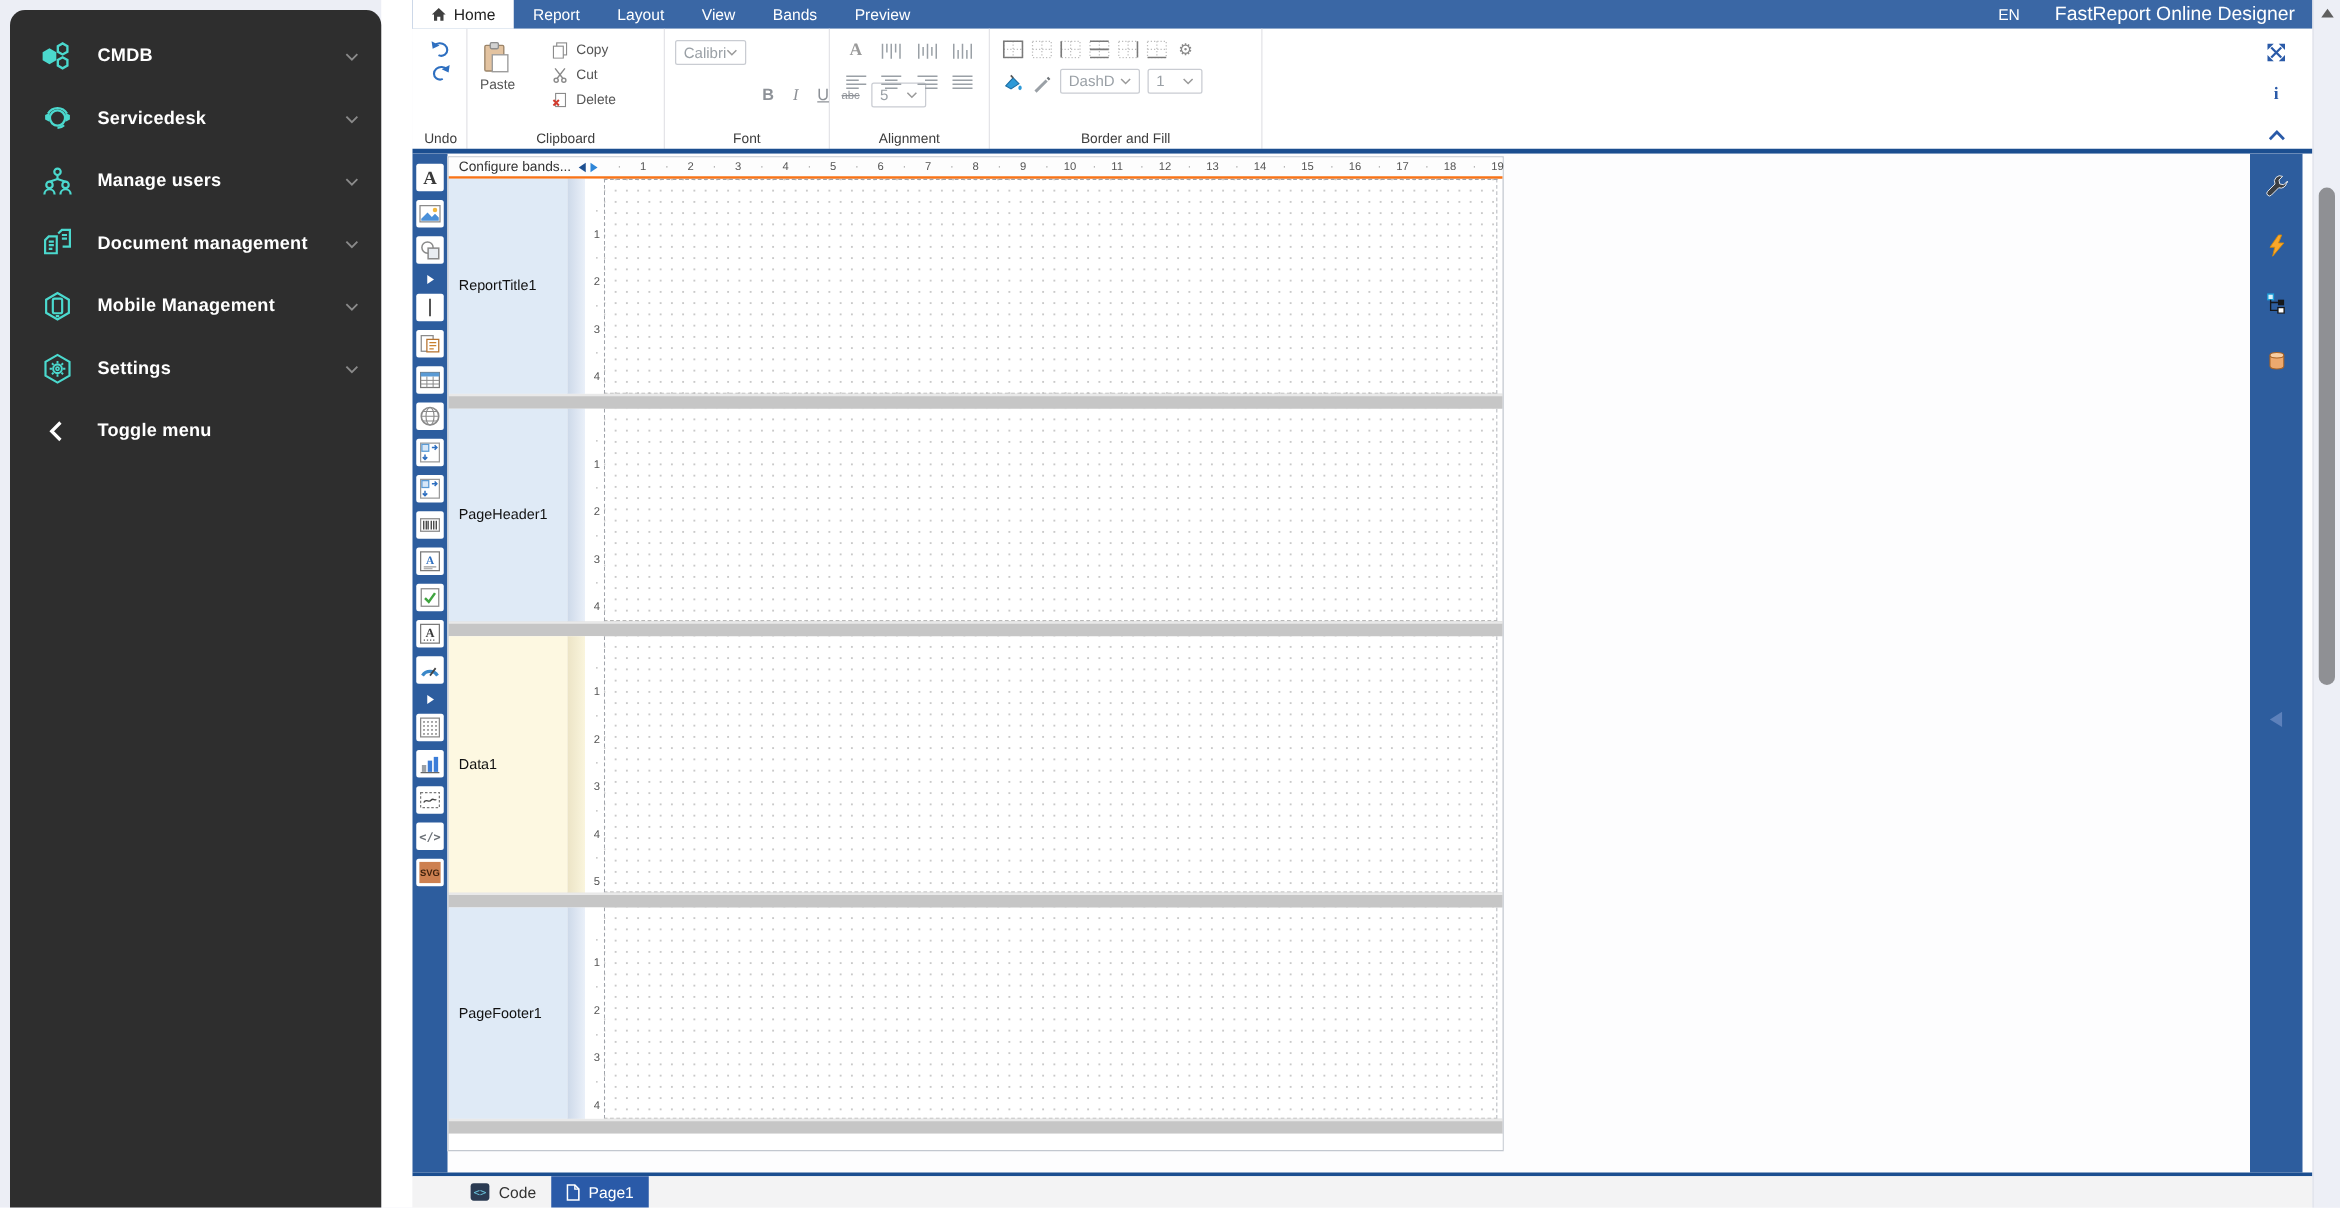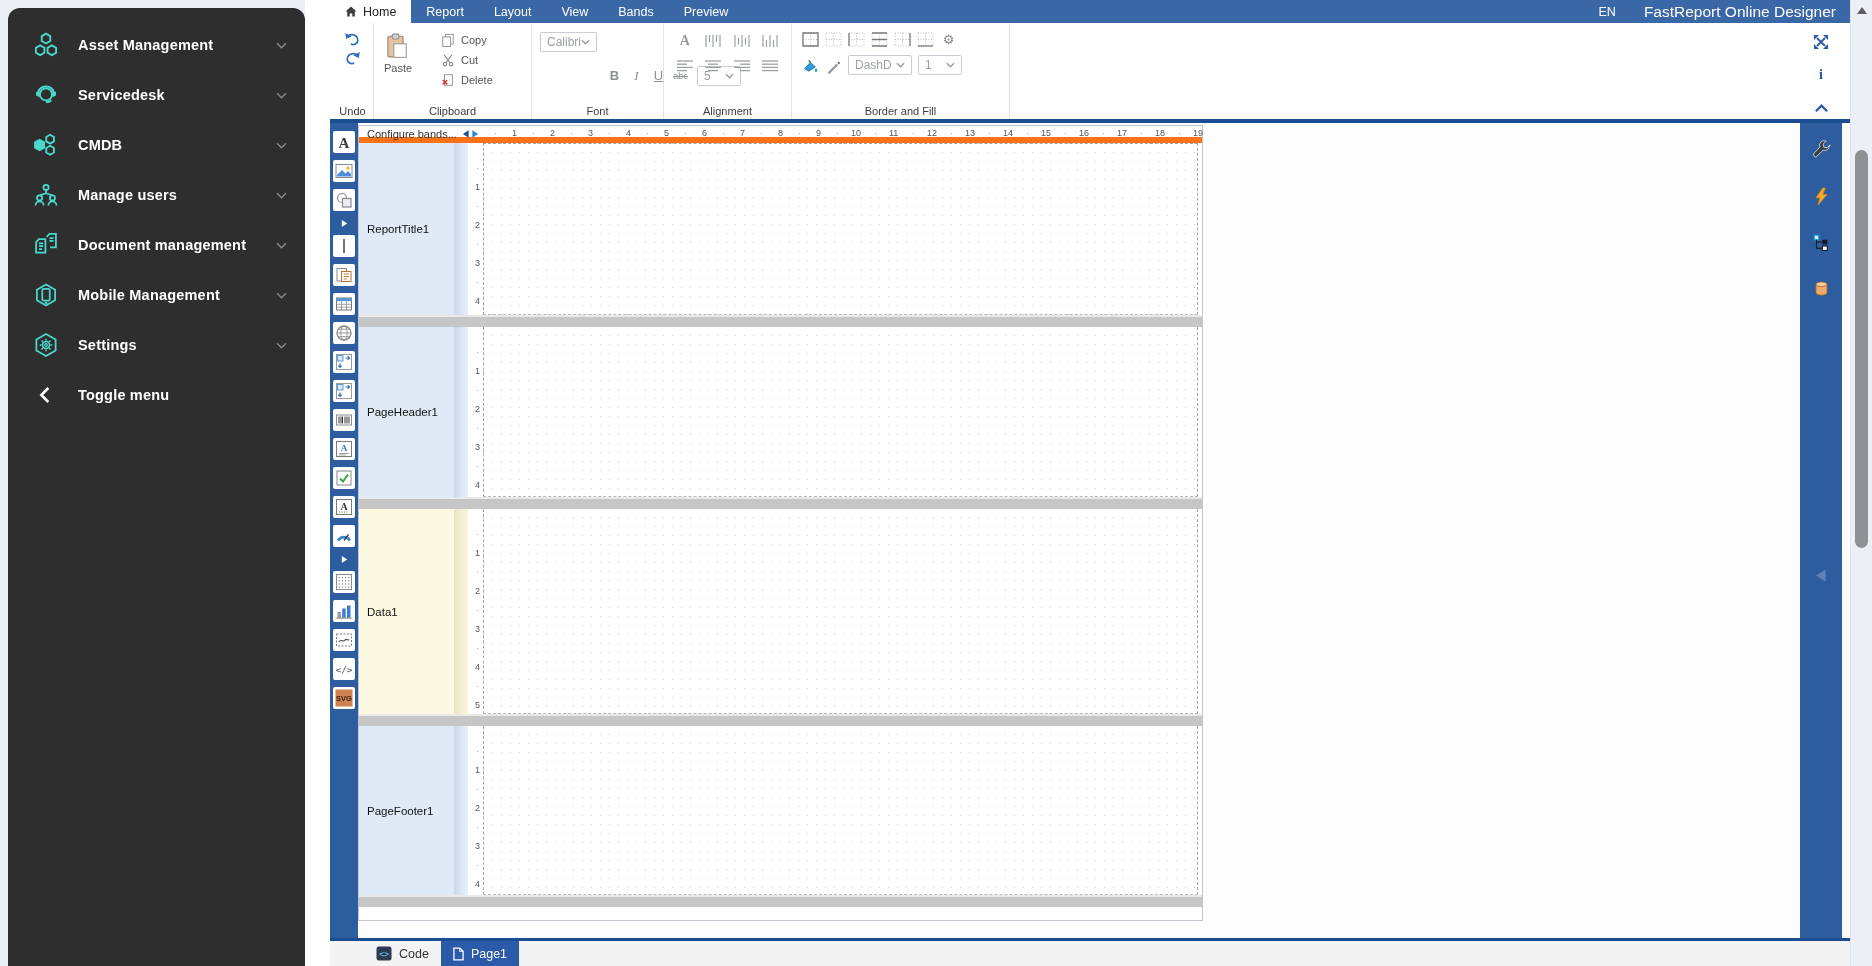--- a/index.html
+++ b/index.html
@@ -65,21 +65,21 @@
 .blue-line{position:absolute;top:119px;left:0;right:0;height:4px;background:#1b4e90}
 
 
 .content{position:absolute;top:123px;left:0;right:0;bottom:28px;background:#fdfdfe}
 .palette{position:absolute;left:0;top:0;bottom:0;width:28px;background:#2d5d9e;display:flex;flex-direction:column;align-items:center;padding-top:8px;gap:7px}
 .pal-btn{width:22px;height:22px;background:#fff;border-radius:2px;display:flex;align-items:center;justify-content:center;flex:none;cursor:pointer}
 .pal-btn svg{width:18px;height:18px}
 .pal-arrow{width:12px;height:10px;flex:none;display:flex;align-items:center;justify-content:center;cursor:pointer}
 
 .page{position:absolute;left:28px;top:2px;width:845px;background:#fff;border:1px solid #c2c7cf}
-.page-header{height:17px;position:relative;border-bottom:6px solid #f97316;background:#fdfdfd}
+.page-header{height:17px;position:relative;border-bottom:2px solid #f97316;background:#fdfdfd}
 .cfg{position:absolute;left:8px;top:2px;font-size:11px;color:#333;cursor:pointer}
 .hr-arrows{position:absolute;left:103px;top:3px;display:flex;cursor:pointer}
 .htick{position:absolute;top:2px;font-size:9px;color:#555}
 .hdot{position:absolute;top:2px;font-size:9px;color:#999}
 .band{display:flex;position:relative}
 .band.blue .b-label{background:#dfeaf6}
 .band.blue .b-shade{background:linear-gradient(90deg,#cdd9e9,#eaf0f9)}
 .band.cream .b-label{background:#fdf8e1}
 .band.cream .b-shade{background:linear-gradient(90deg,#ece4c6,#faf5dd)}
 .b-label{width:95px;display:flex;align-items:center;padding-left:8px;font-size:11.5px;color:#111;cursor:pointer}
@@ -112,64 +112,47 @@
 <body>
 
 <div class="app">
   <div class="white-gap"></div>
 
   <aside class="sidebar">
     <nav class="menu" id="sidebar-menu">
         <div class="menu-item">
           <span class="s-icon">
             <svg viewBox="0 0 24 24">
-              <g fill="none" stroke="#4bd9ce" stroke-width="1.6">
-                <polygon points="15.64,4.40 15.64,8.60 12.00,10.70 8.36,8.60 8.36,4.40 12.00,2.30"></polygon>
-                <polygon points="10.64,14.40 10.64,18.60 7.00,20.70 3.36,18.60 3.36,14.40 7.00,12.30"></polygon>
-                <polygon points="20.64,14.40 20.64,18.60 17.00,20.70 13.36,18.60 13.36,14.40 17.00,12.30"></polygon>
+              <g stroke="#4bd9ce" stroke-width="1.6">
+                <polygon points="10.40,9.75 10.40,14.25 6.50,16.50 2.60,14.25 2.60,9.75 6.50,7.50" fill="#4bd9ce"></polygon>
+                <polygon points="18.79,5.10 18.79,8.90 15.50,10.80 12.21,8.90 12.21,5.10 15.50,3.20" fill="none"></polygon>
+                <polygon points="18.79,14.60 18.79,18.40 15.50,20.30 12.21,18.40 12.21,14.60 15.50,12.70" fill="none"></polygon>
               </g>
             </svg>
           </span>
-          <span class="s-label">Asset Management</span>
+          <span class="s-label">CMDB</span>
           <span class="s-chev">
             <svg width="11" height="7" viewBox="0 0 10 6">
               <polyline points="1,1 5,5 9,1" fill="none" stroke="#8a8a8a" stroke-width="1.3"></polyline>
             </svg>
           </span>
         </div>
         <div class="menu-item">
           <span class="s-icon">
             <svg viewBox="0 0 24 24">
               <g fill="none" stroke="#4bd9ce" stroke-width="1.6">
                 <circle cx="12" cy="11.5" r="5.2"></circle>
                 <path d="M5.5 8.5 A7.5 7.5 0 0 1 18.5 8.5"></path>
                 <path d="M16.5 16.5 c-1.5 1.6 -4.5 1.8 -4.5 1.8"></path>
               </g>
               <polygon points="3.5,9.5 6.5,8 6.5,14 3.5,12.5" fill="#4bd9ce"></polygon>
               <polygon points="20.5,9.5 17.5,8 17.5,14 20.5,12.5" fill="#4bd9ce"></polygon>
             </svg>
           </span>
           <span class="s-label">Servicedesk</span>
-          <span class="s-chev">
-            <svg width="11" height="7" viewBox="0 0 10 6">
-              <polyline points="1,1 5,5 9,1" fill="none" stroke="#8a8a8a" stroke-width="1.3"></polyline>
-            </svg>
-          </span>
-        </div>
-        <div class="menu-item">
-          <span class="s-icon">
-            <svg viewBox="0 0 24 24">
-              <g stroke="#4bd9ce" stroke-width="1.6">
-                <polygon points="10.40,9.75 10.40,14.25 6.50,16.50 2.60,14.25 2.60,9.75 6.50,7.50" fill="#4bd9ce"></polygon>
-                <polygon points="18.79,5.10 18.79,8.90 15.50,10.80 12.21,8.90 12.21,5.10 15.50,3.20" fill="none"></polygon>
-                <polygon points="18.79,14.60 18.79,18.40 15.50,20.30 12.21,18.40 12.21,14.60 15.50,12.70" fill="none"></polygon>
-              </g>
-            </svg>
-          </span>
-          <span class="s-label">CMDB</span>
           <span class="s-chev">
             <svg width="11" height="7" viewBox="0 0 10 6">
               <polyline points="1,1 5,5 9,1" fill="none" stroke="#8a8a8a" stroke-width="1.3"></polyline>
             </svg>
           </span>
         </div>
         <div class="menu-item">
           <span class="s-icon">
             <svg viewBox="0 0 24 24">
               <g fill="none" stroke="#4bd9ce" stroke-width="1.5">

